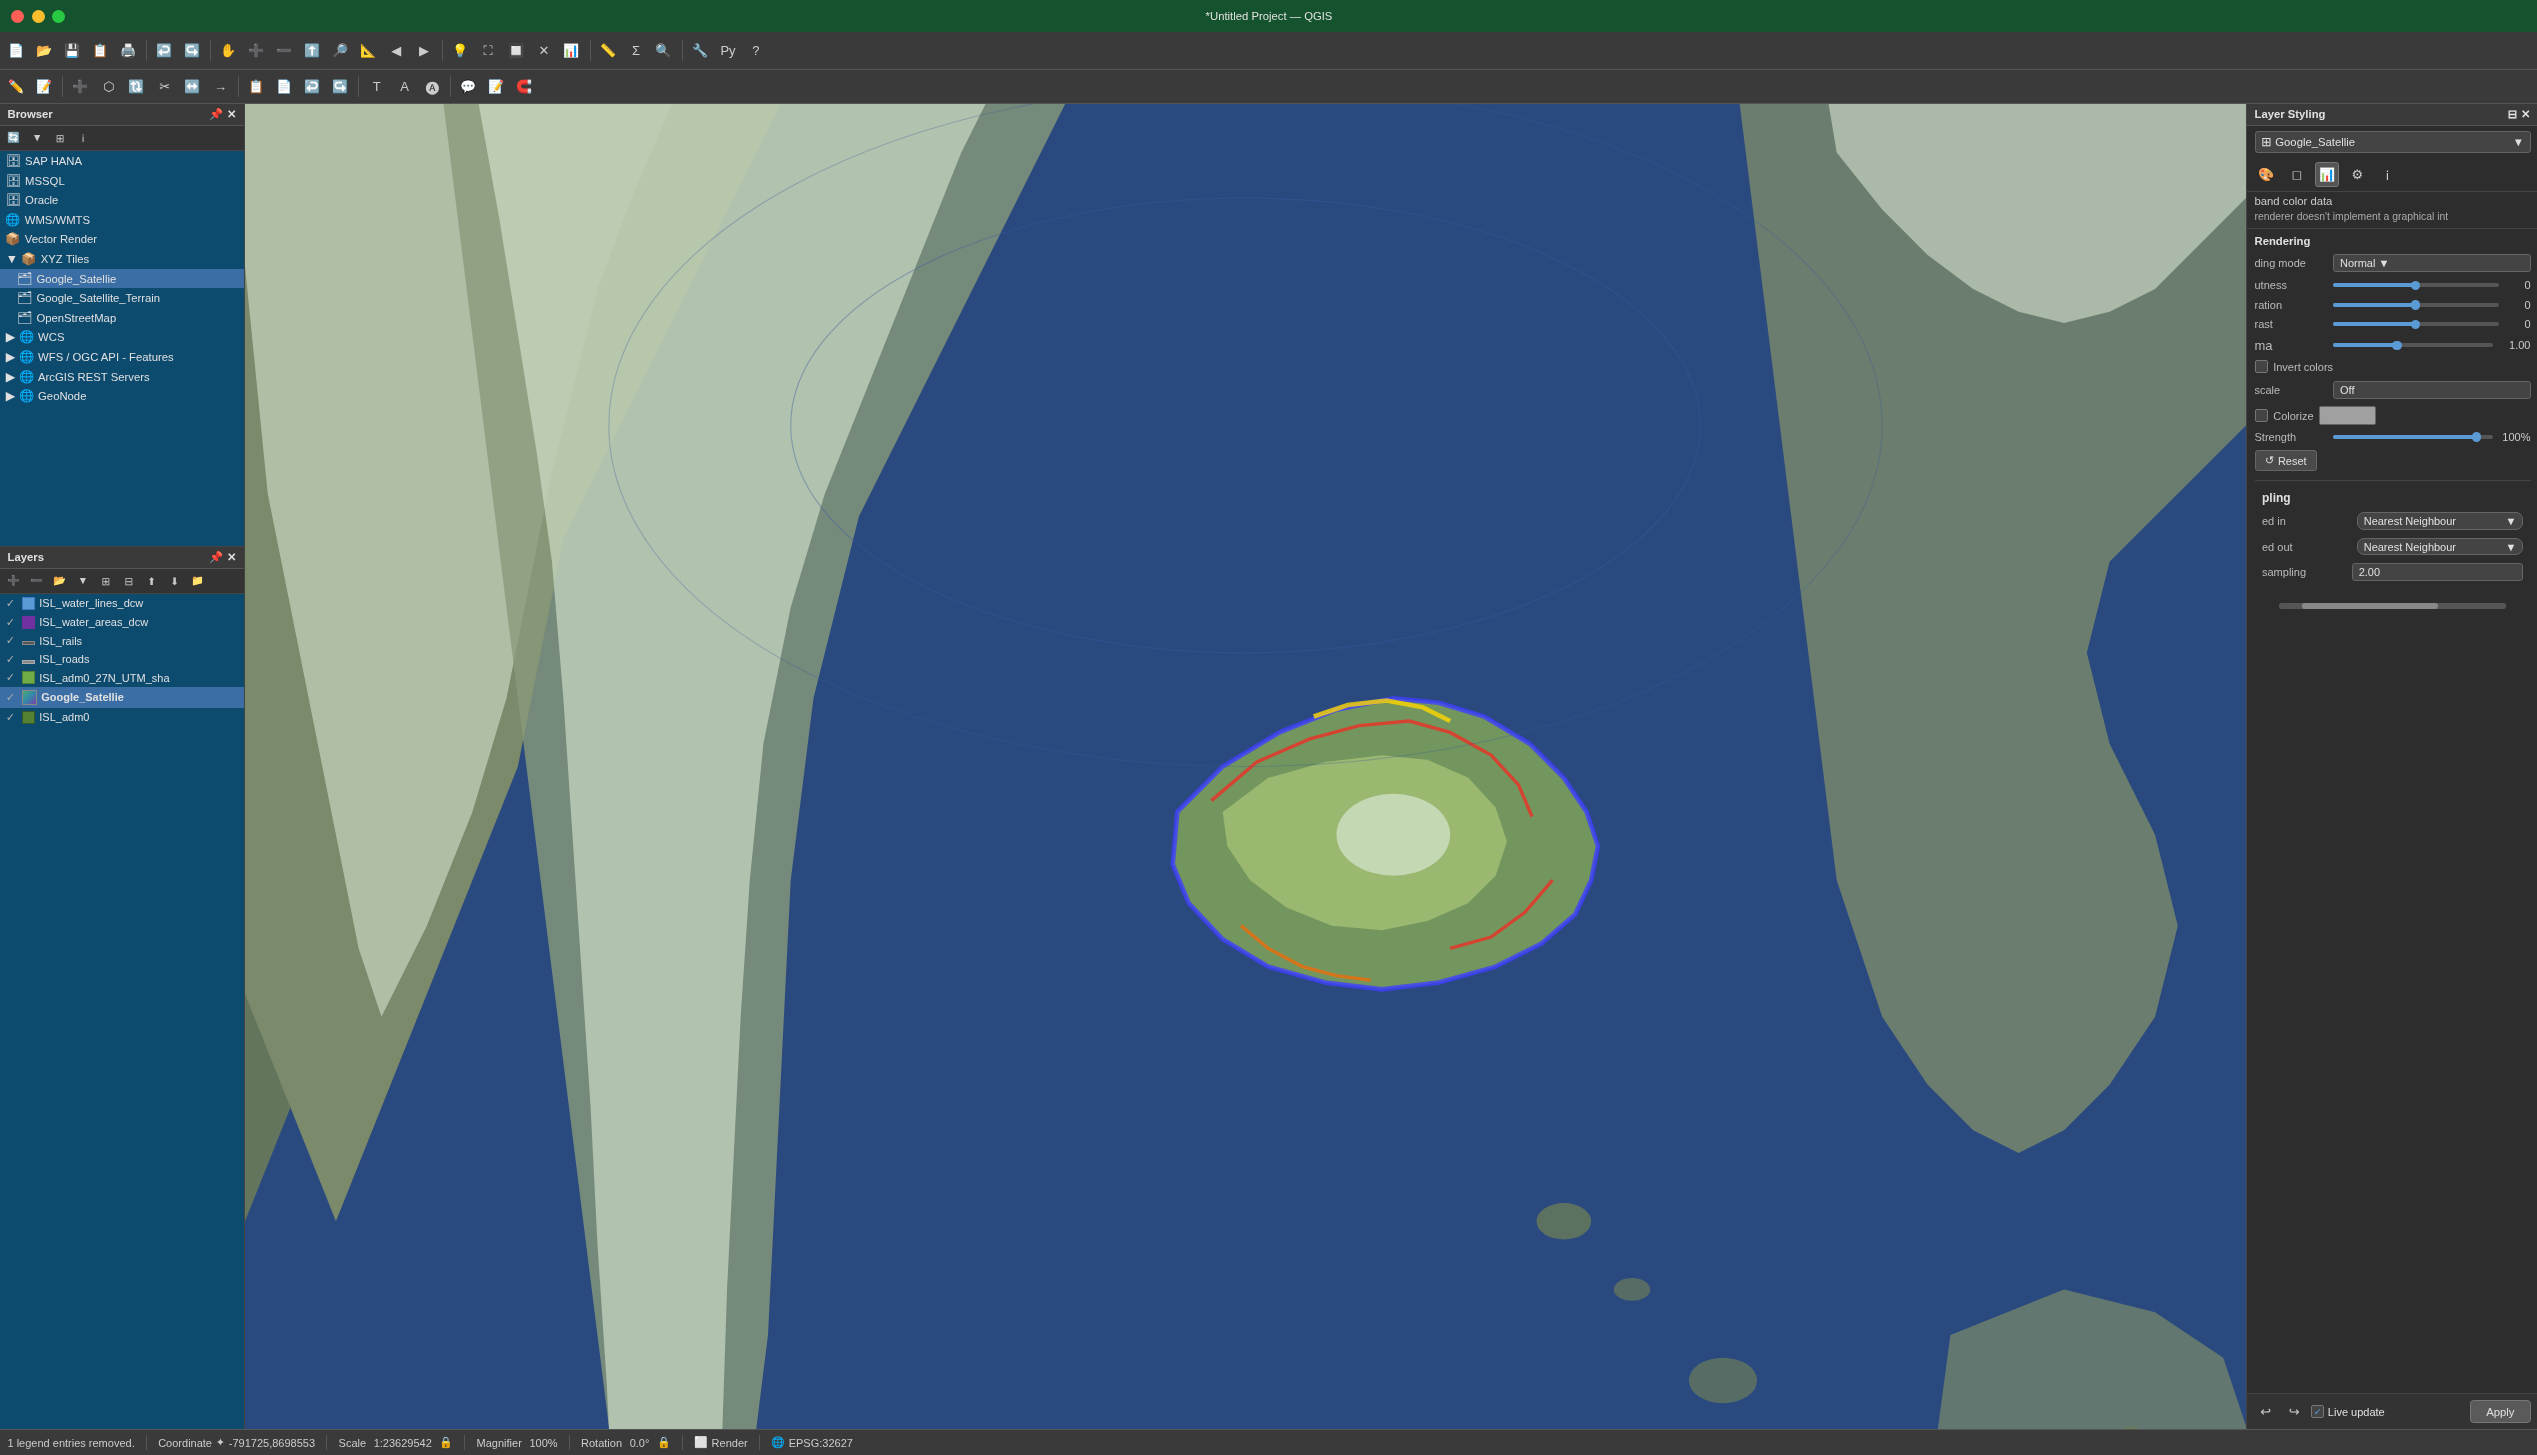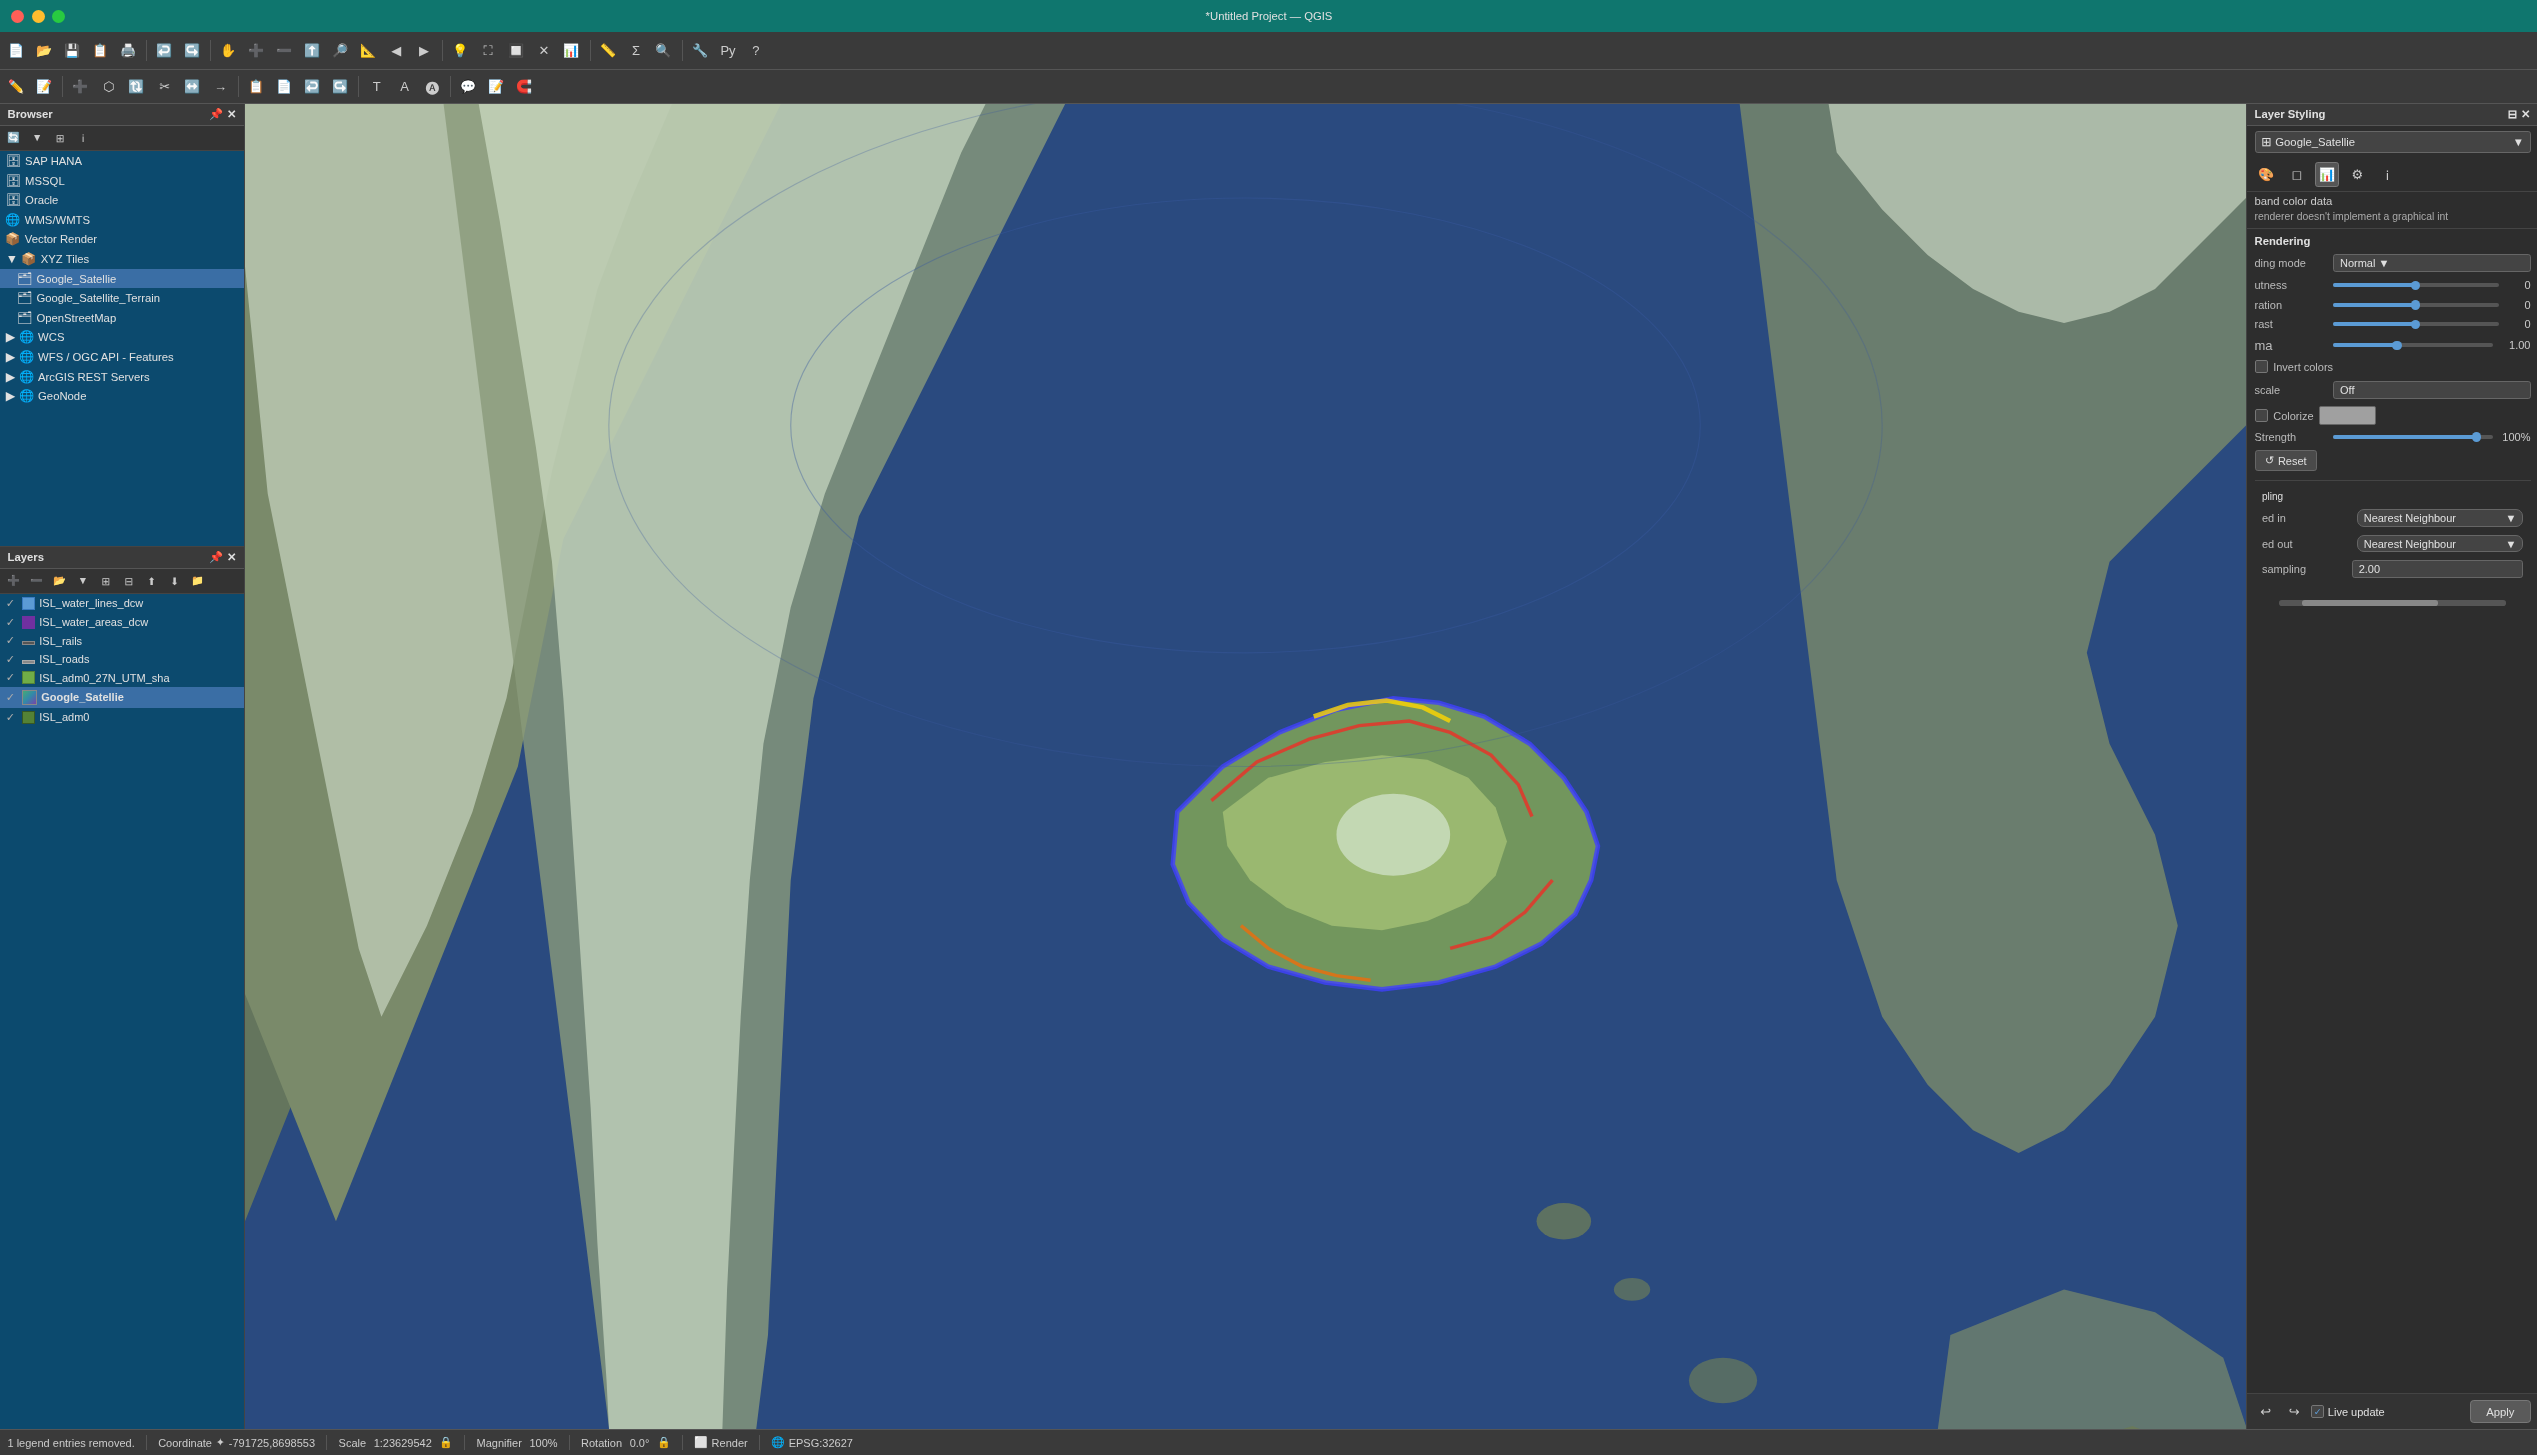--- a/index.html
+++ b/index.html
@@ -10,21 +10,21 @@
       font-family: -apple-system, BlinkMacSystemFont, "Helvetica Neue", Arial, sans-serif;
       font-size: 11.3px;
       color: #e0e0e0;
       overflow: hidden;
     }
 
     
     #titlebar {
       width: 100%;
       height: 32px;
-      background: #0f766e;
+      background: #14532d;
       display: flex;
       align-items: center;
       justify-content: center;
       position: relative;
     }
     .traffic-lights {
       position: absolute;
       left: 11.3px;
       display: flex;
       gap: 7.5px;
@@ -412,22 +412,22 @@
       border: none;
       border-top: 0.9px solid #444;
       margin: 3.8px 0;
     }
 
     
     .sampling-section {
       padding: 5.7px 7.5px;
     }
     .sampling-title {
-      font-weight: normal;
-      font-size: 10px;
+      font-weight: bold;
+      font-size: 12px;
       color: #e0e0e0;
       margin-bottom: 7.5px;
     }
     .sampling-row {
       display: flex;
       align-items: center;
       margin-bottom: 7.5px;
       gap: 20px;
     }
     .sampling-label {

